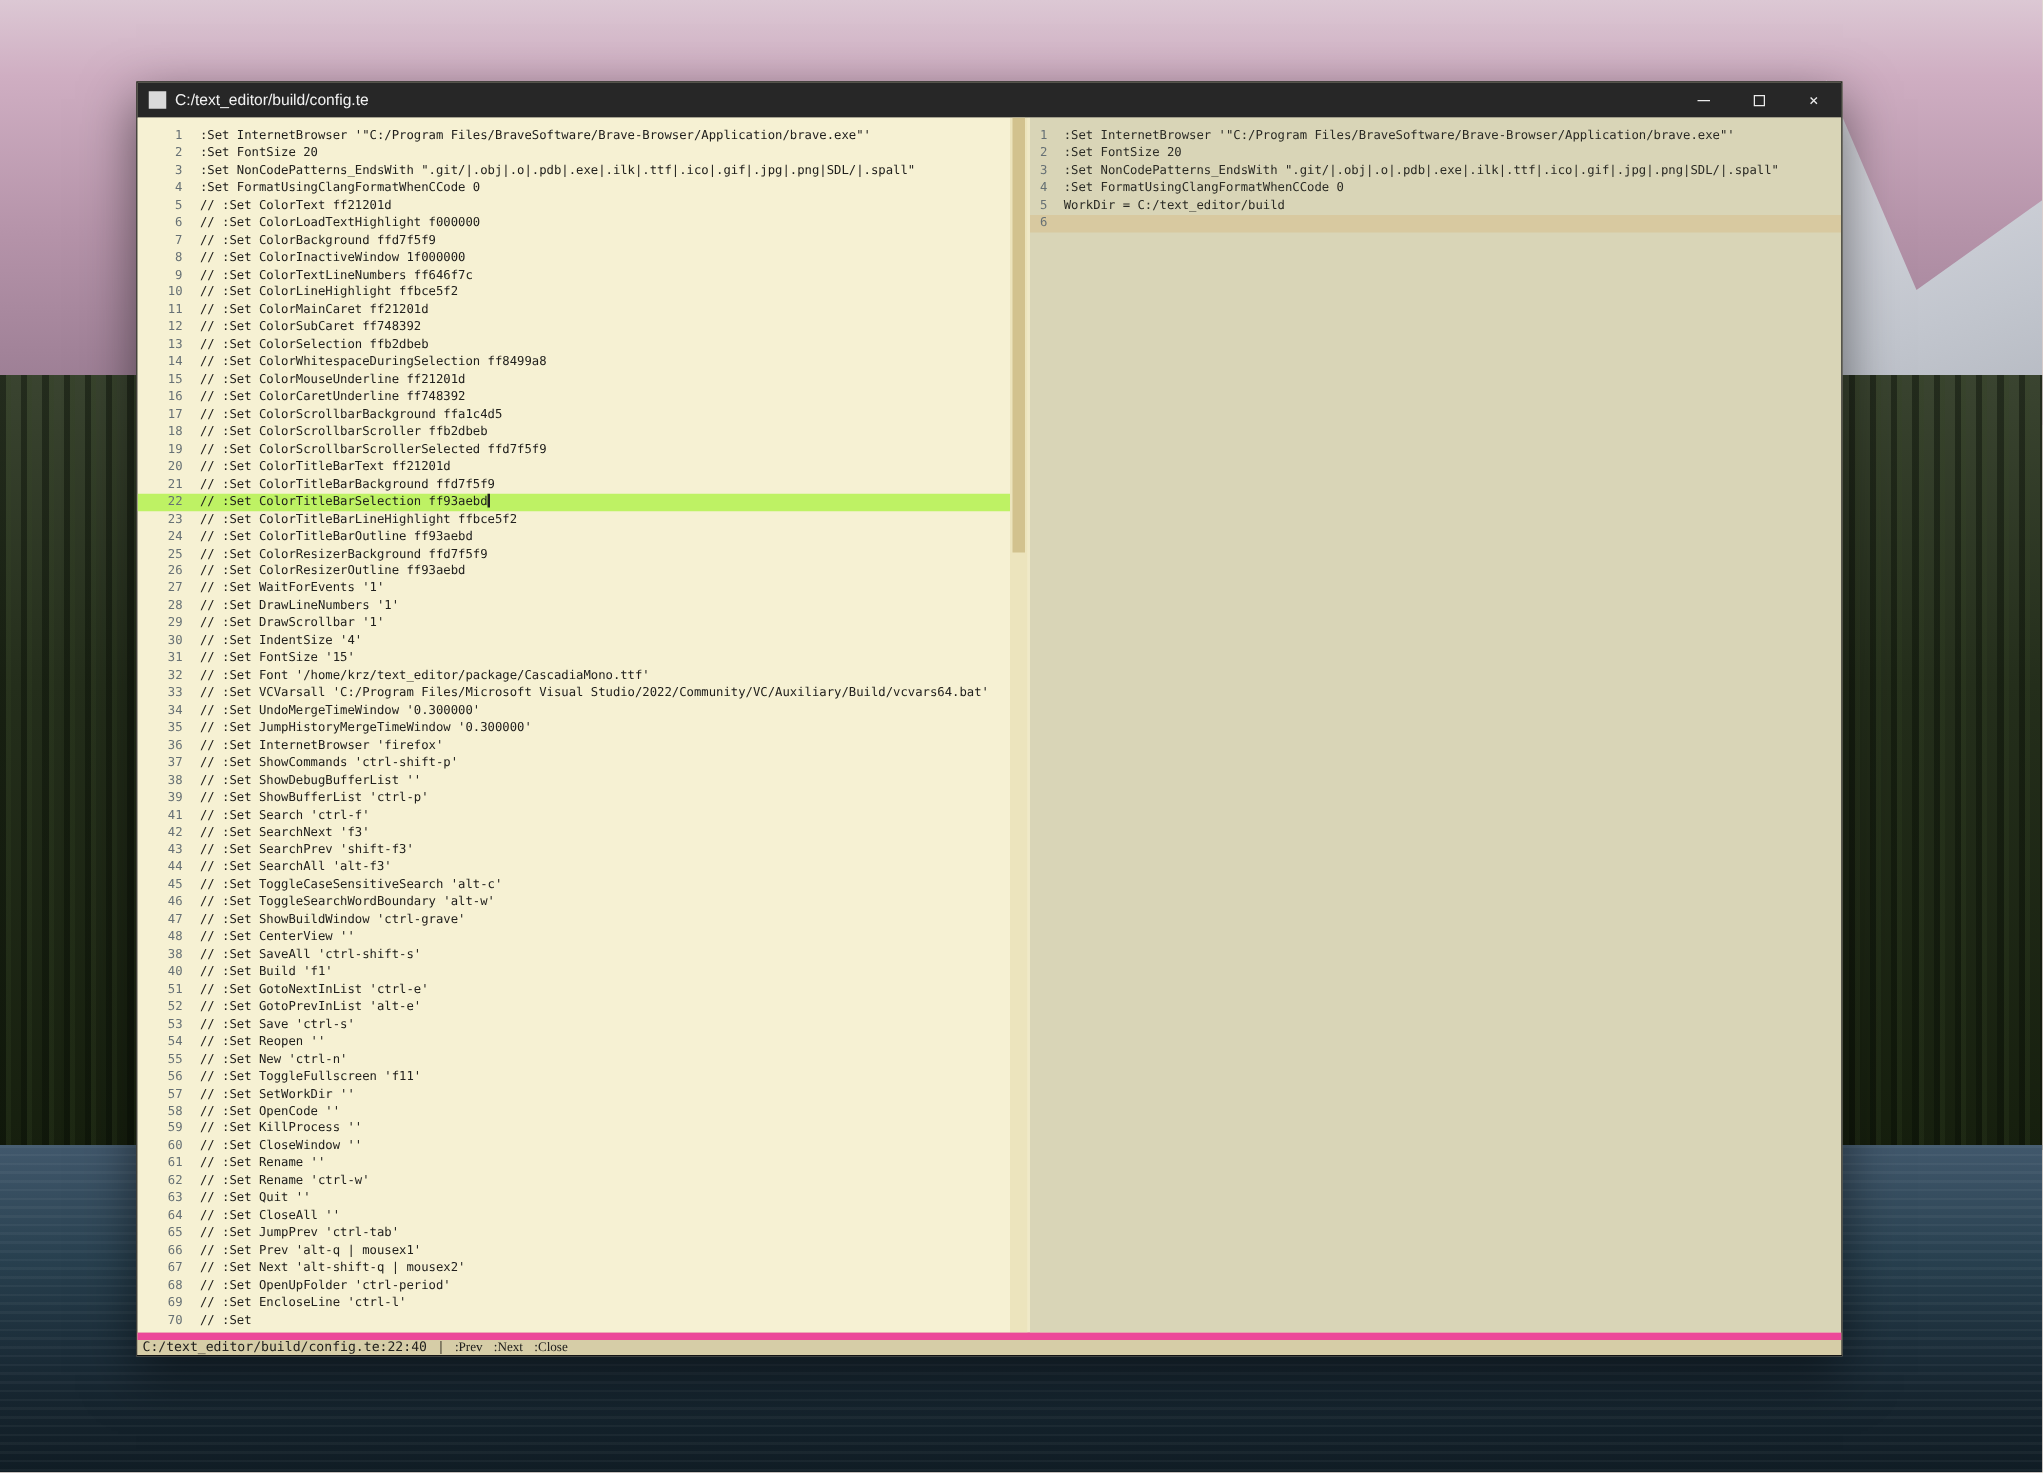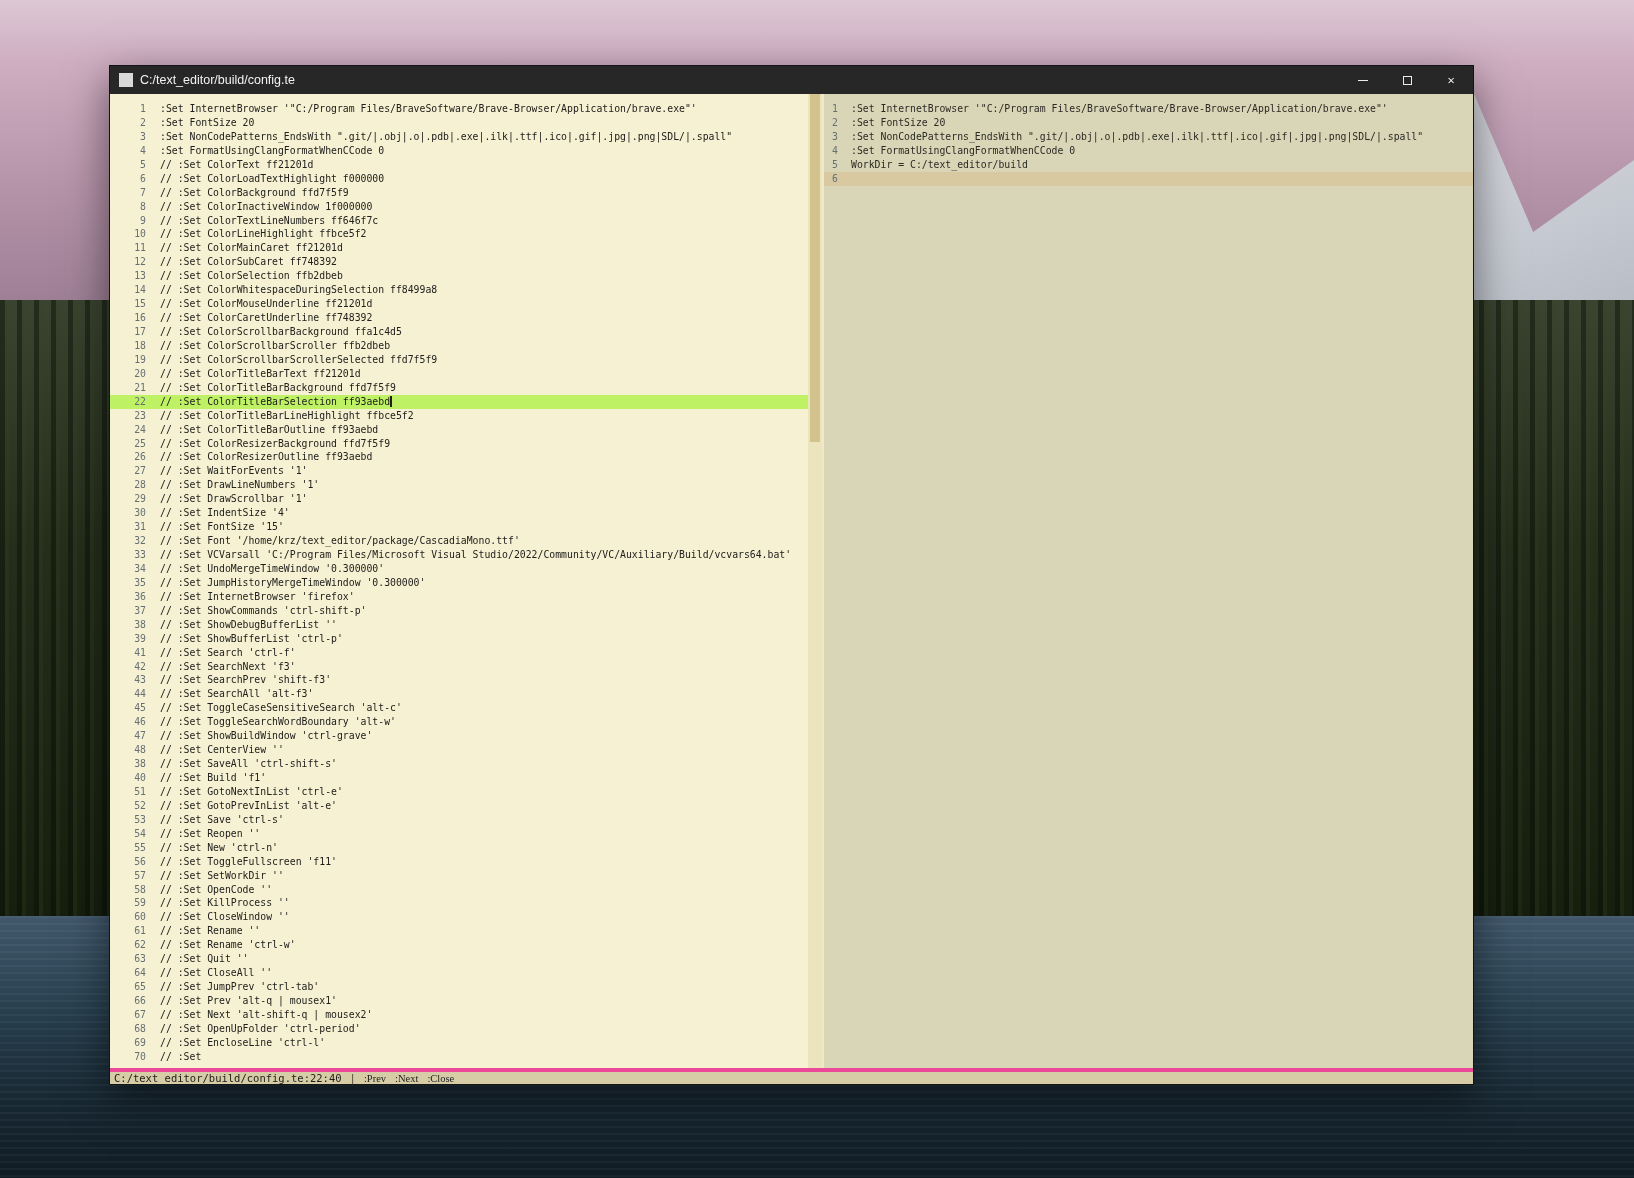--- a/index.html
+++ b/index.html
@@ -49,21 +49,21 @@
   .pane-left  .code { margin-left:14px; }
   .pane-right .code { margin-left:13px; }
   .pane-left  .row.current { background:#bef264; }
   .pane-right .row.current { background:#d8c9a0; }
   .caret { display:inline-block; width:1.5px; height:11px; background:#21201d; vertical-align:-2px; }
 
   .vscroll { flex:0 0 14px; background:#ece4bd; position:relative; }
   .vscroll .thumb { position:absolute; left:2px; top:0; width:10px; height:348px; background:#d2c28e; }
   .pane-divider { flex:0 0 2px; background:#efe9c8; }
 
-  .statusbar { flex:0 0 16px; background:#d6cda7; border-top:4px solid #ec4899;
+  .statusbar { flex:0 0 16px; background:#d6cda7; border-top:6px solid #ec4899;
                font-family:"DejaVu Sans Mono","Liberation Mono", monospace; font-size:10.5px; color:#21201d;
                display:flex; align-items:center; padding-left:4px; white-space:pre; }
   .statusbar .sep { margin:0 8px; color:#4a4536; }
   .statusbar .cmd { margin-right:9px;font-family:Liberation Serif, serif; }
 </style>
 </head>
 <body>
 
 <div class="desktop">
   <div class="sky"></div>

